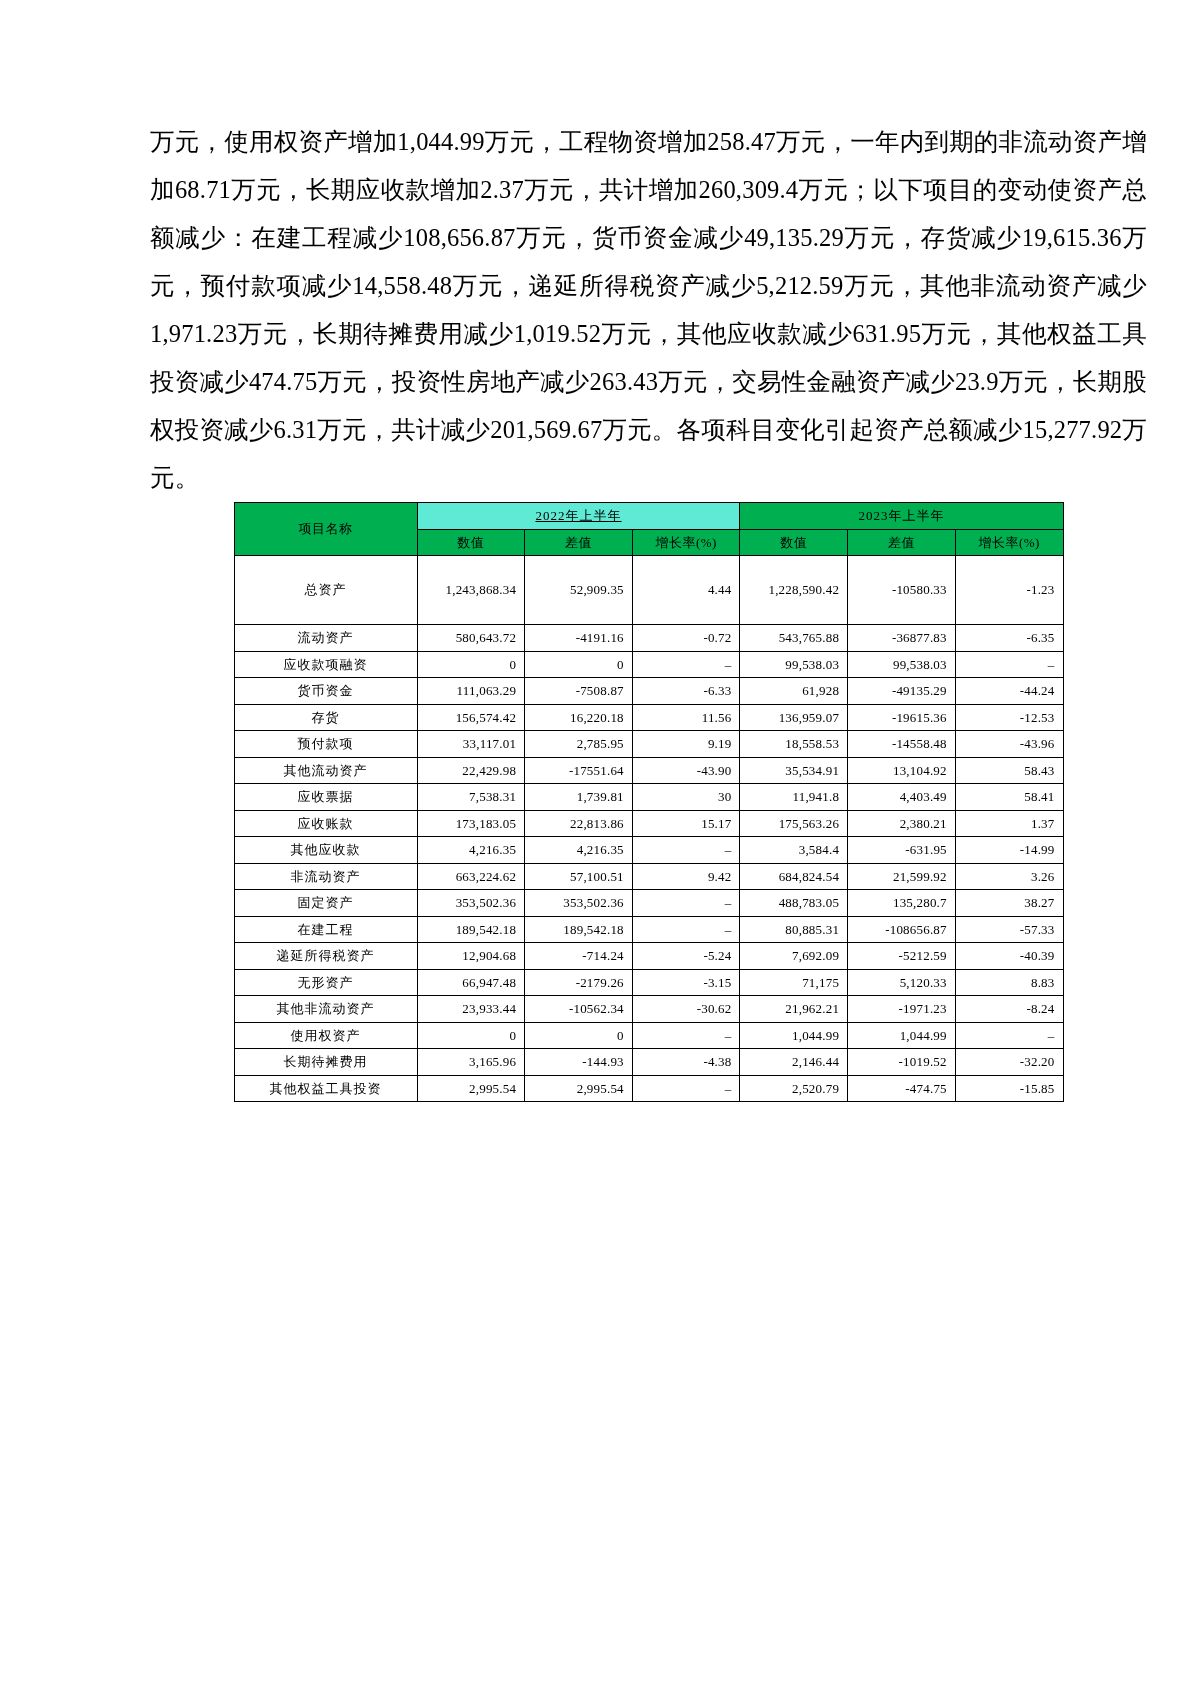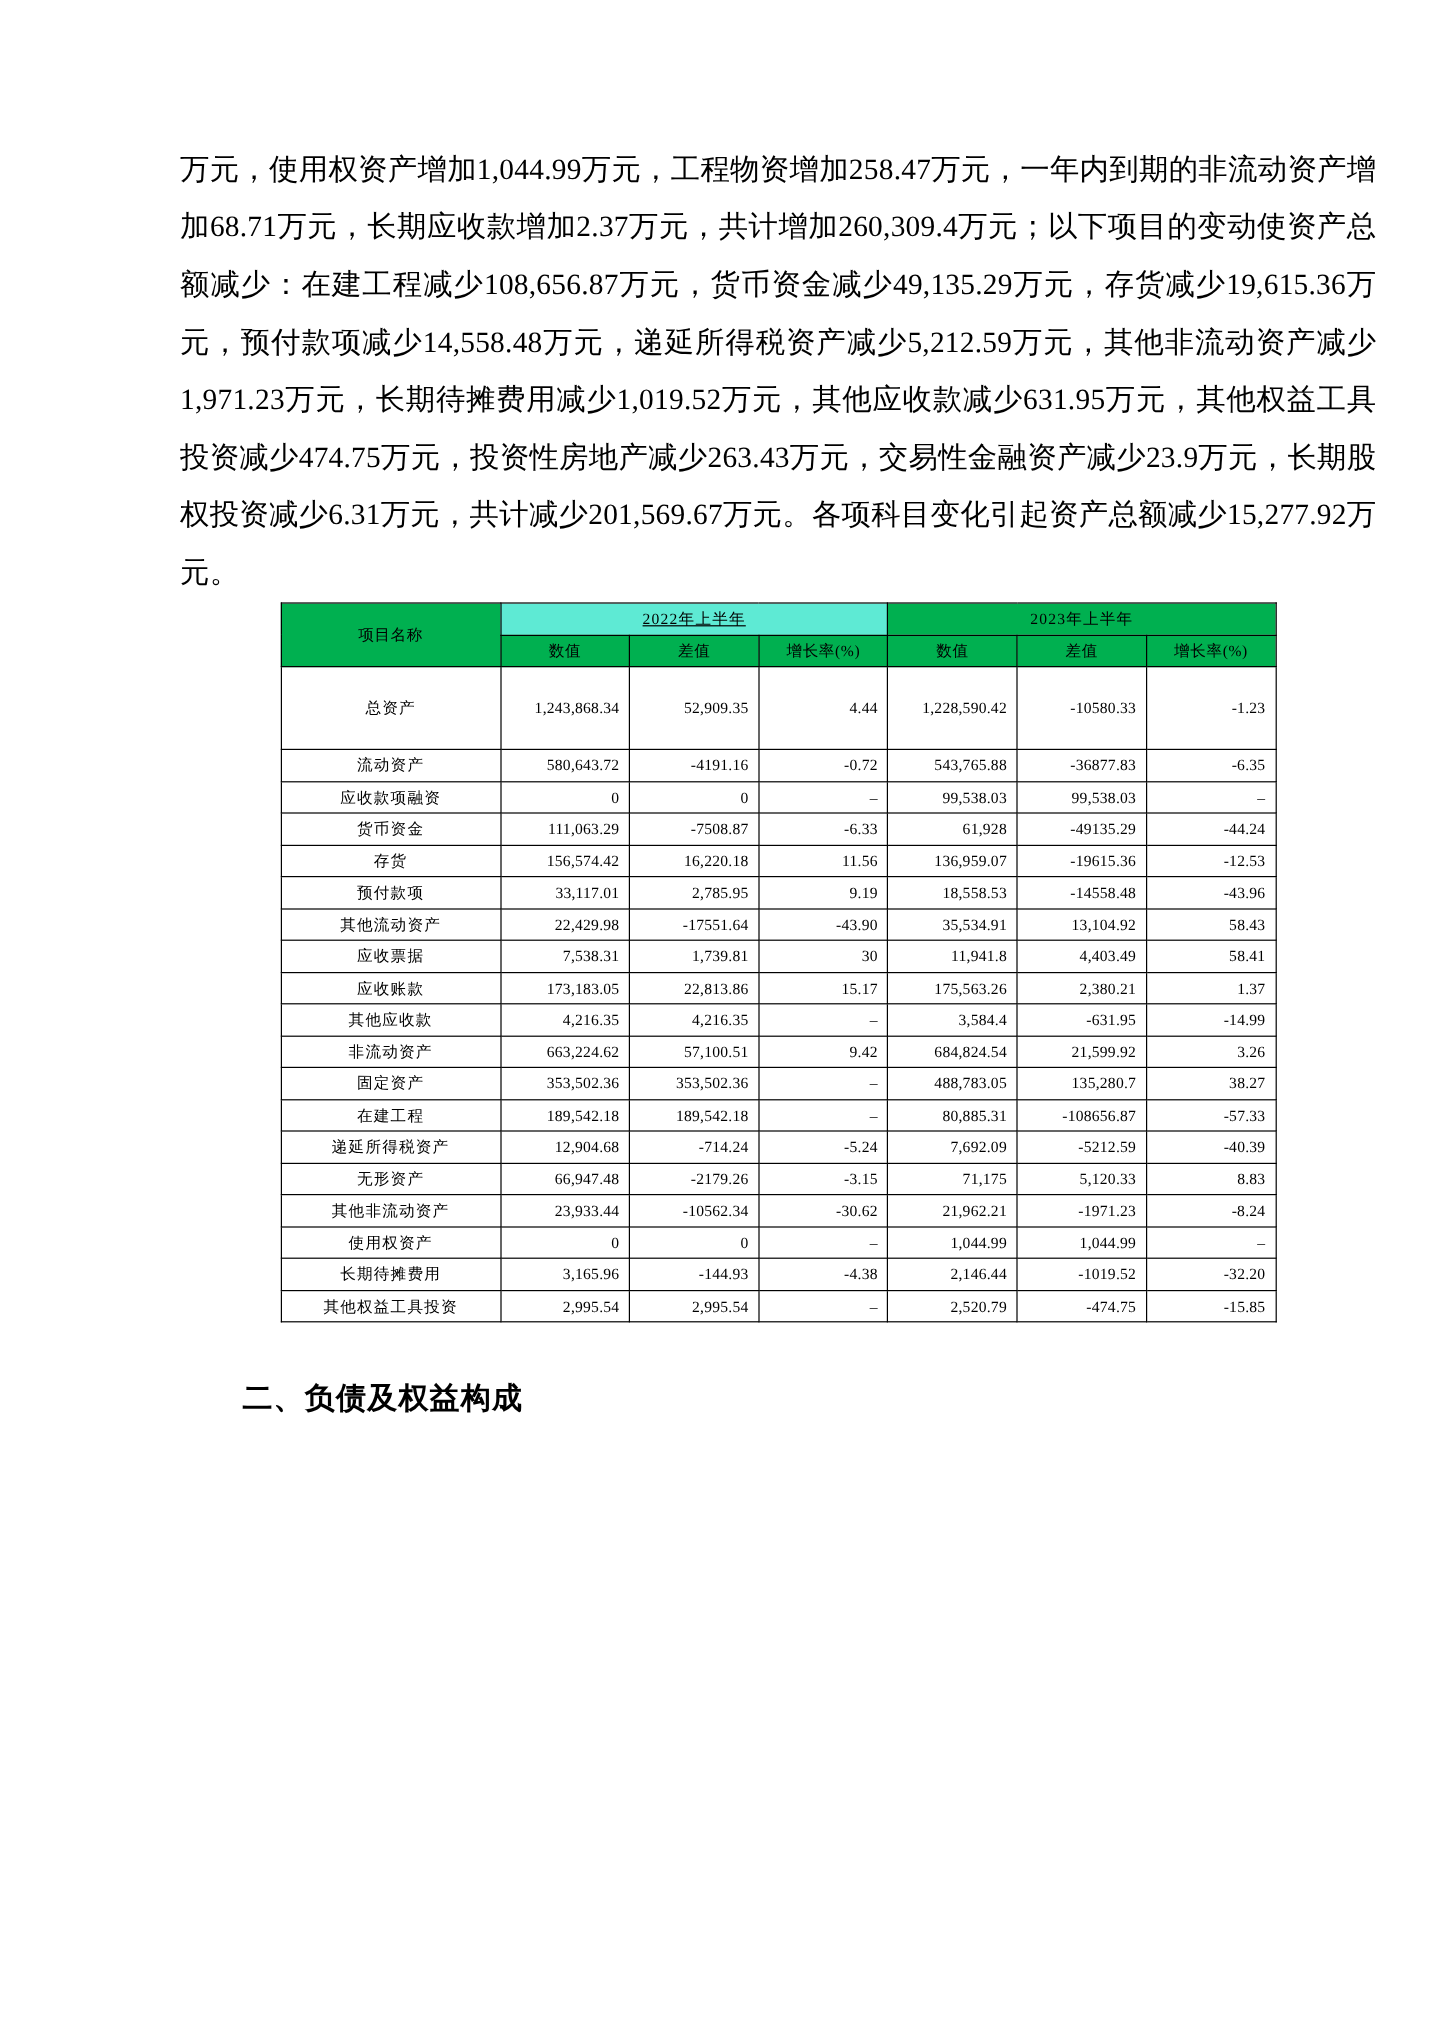--- a/index.html
+++ b/index.html
@@ -295,16 +295,15 @@
           <td class="num">2,995.54</td>
           <td class="num">2,995.54</td>
           <td class="num">–</td>
           <td class="num">2,520.79</td>
           <td class="num">-474.75</td>
           <td class="num">-15.85</td>
         </tr>
       </tbody>
   </table>
 
-  <h2 class="section">二、负债及权益构成</h2>
 
 
 </div>
 
 </body></html>

